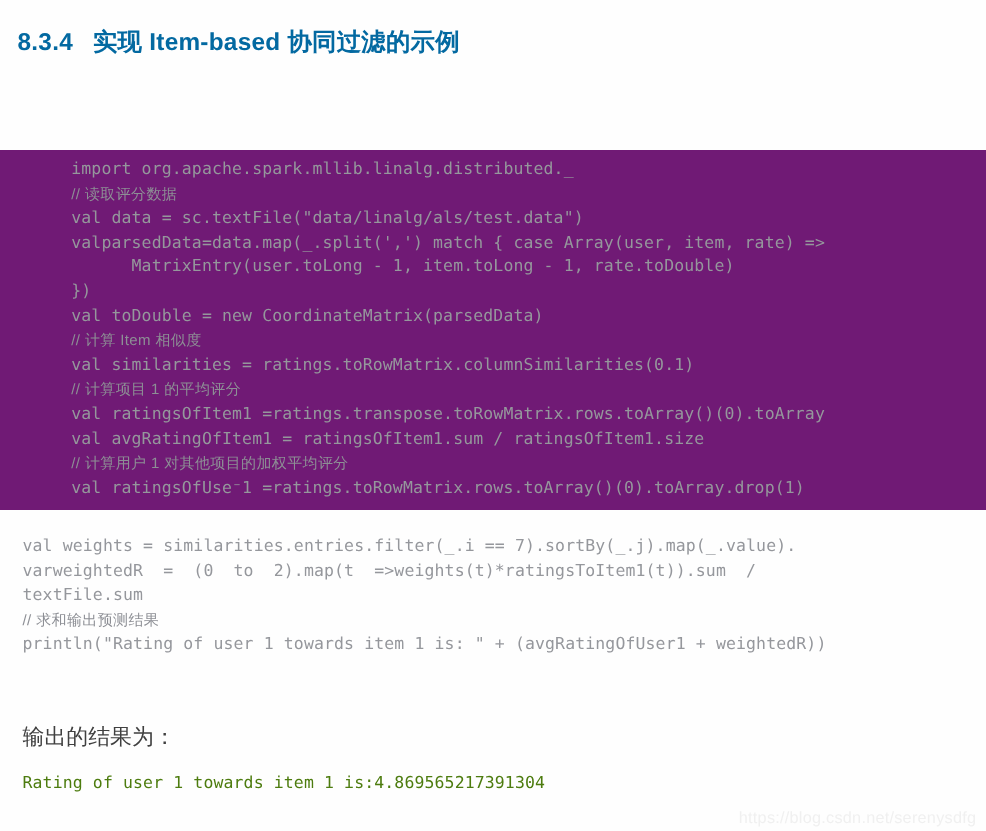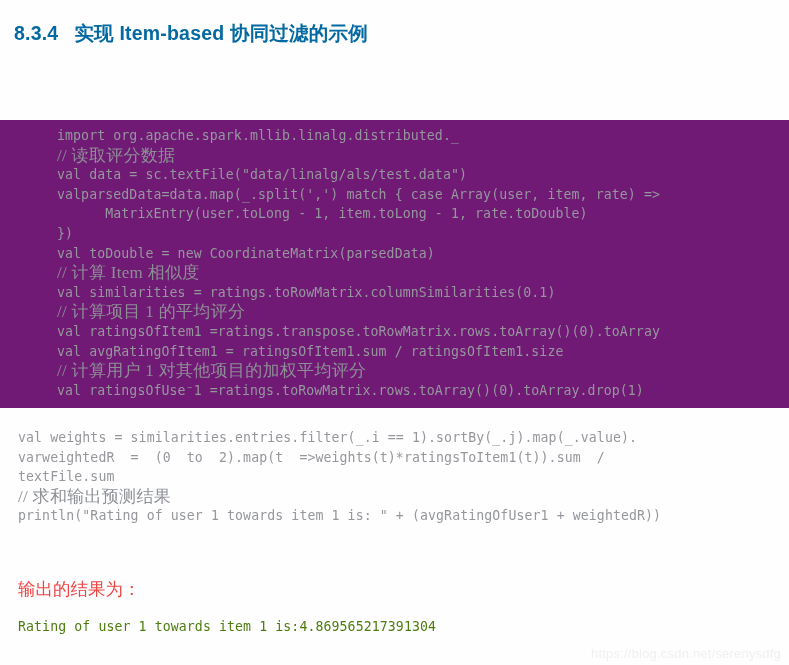--- a/index.html
+++ b/index.html
@@ -86,34 +86,34 @@
 
   .code-line {
     font-family: "DejaVu Sans Mono", "Liberation Mono", monospace;
     font-size: 13.2px;
     line-height: 19.6px;
     color: #95979c;
     white-space: pre;
     letter-spacing: 0.1px;
   }
   .code-line.comment {
-    font-family: Liberation Serif, serif;
-    font-size: 17px;
+    font-family: Liberation Sans, sans-serif;
+    font-size: 12px;
     color: #8d8f95;
     letter-spacing: 0.3px;
   }
 
   
   .output-label {
     position: absolute;
     left: 18px;
     top: 577px;
     font-family: "Liberation Serif", "DejaVu Serif", serif;
     font-size: 17.5px;
-    color: #ef4444;
+    color: #404040;
     white-space: nowrap;
   }
 
   
   .output-result {
     position: absolute;
     left: 18px;
     top: 619px;
     font-family: "DejaVu Sans Mono", "Liberation Mono", monospace;
     font-size: 13.2px;
@@ -155,21 +155,21 @@
       <div class="code-line comment">// 计算 Item 相似度</div>
       <div class="code-line">val similarities = ratings.toRowMatrix.columnSimilarities(0.1)</div>
       <div class="code-line comment">// 计算项目 1 的平均评分</div>
       <div class="code-line">val ratingsOfItem1 =ratings.transpose.toRowMatrix.rows.toArray()(0).toArray</div>
       <div class="code-line">val avgRatingOfItem1 = ratingsOfItem1.sum / ratingsOfItem1.size</div>
       <div class="code-line comment">// 计算用户 1 对其他项目的加权平均评分</div>
       <div class="code-line">val ratingsOfUse⁻1 =ratings.toRowMatrix.rows.toArray()(0).toArray.drop(1)</div>
     </div>
 
   <div class="code-block-plain">
-      <div class="code-line">val weights = similarities.entries.filter(_.i == 1).sortBy(_.j).map(_.value).</div>
+      <div class="code-line">val weights = similarities.entries.filter(_.i == 7).sortBy(_.j).map(_.value).</div>
       <div class="code-line">varweightedR  =  (0  to  2).map(t  =&gt;weights(t)*ratingsToItem1(t)).sum  /</div>
       <div class="code-line">textFile.sum</div>
       <div class="code-line comment">// 求和输出预测结果</div>
       <div class="code-line">println("Rating of user 1 towards item 1 is: " + (avgRatingOfUser1 + weightedR))</div>
     </div>
 
   <div class="output-label">输出的结果为：</div>
 
   <div class="output-result">Rating of user 1 towards item 1 is:4.869565217391304</div>
 

